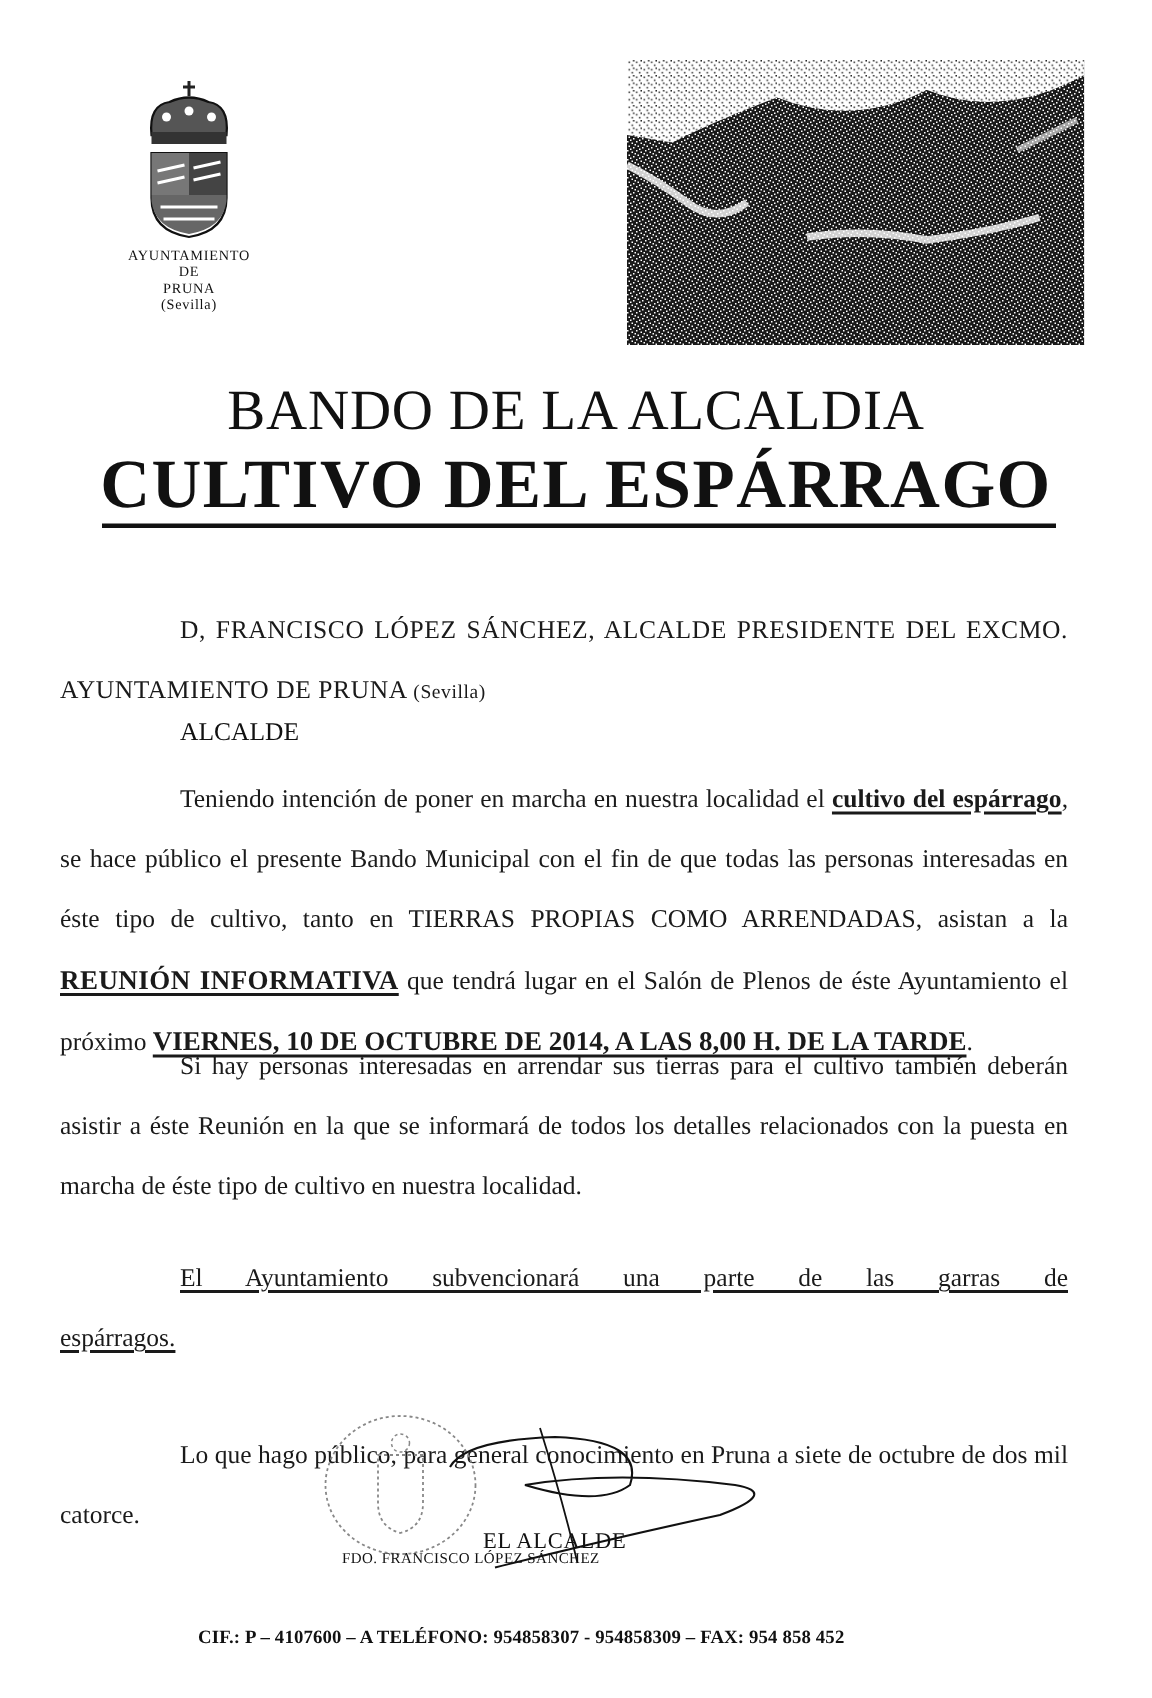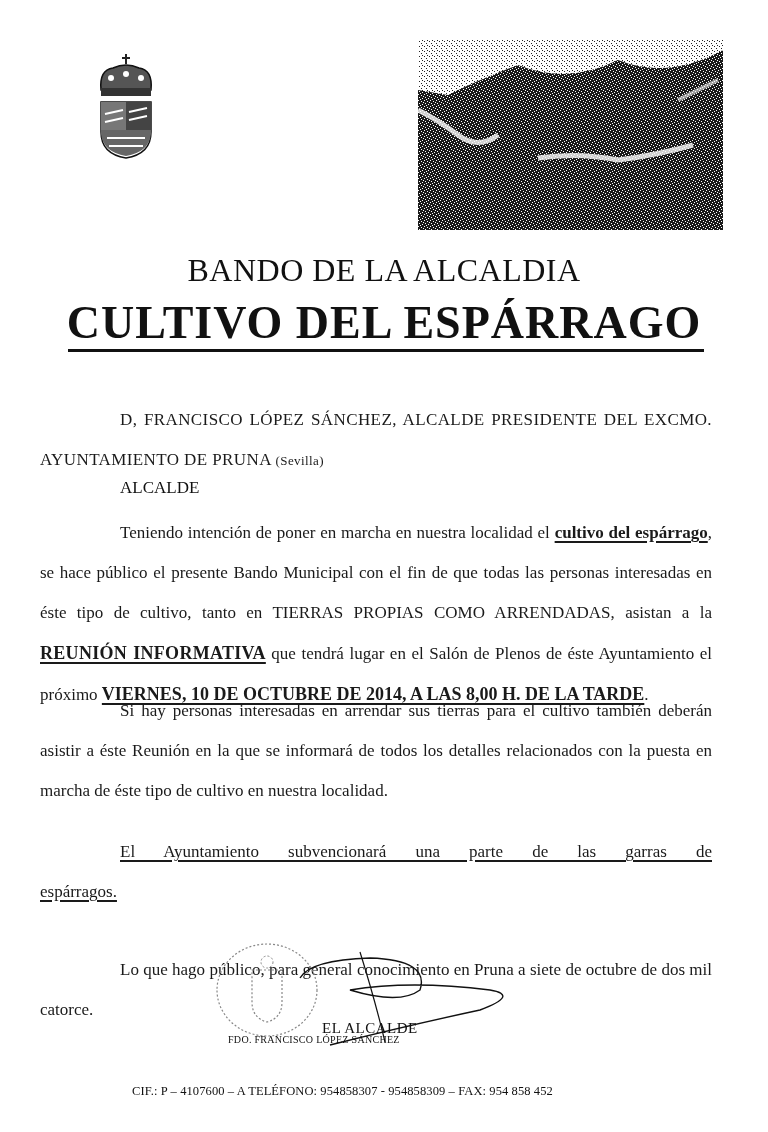--- a/index.html
+++ b/index.html
@@ -9,21 +9,21 @@
 
   
   .crest { left: 78px; top: 52px; width: 96px; }
   .crest svg { display: block; margin: 0 auto; }
   .crest-text { text-align: center; font-size: 9.5px; line-height: 11px; letter-spacing: 0.5px; margin-top: 4px; }
 
   
   .photo { left: 418px; top: 40px; width: 305px; height: 190px; overflow: hidden; }
 
   
-  .title1 { left: 0; width: 768px; top: 252px; text-align: center; font-size: 32px; letter-spacing: 0.5px; }
+  .title1 { left: 0; width: 768px; top: 252px; text-align: center; font-size: 38px; letter-spacing: 0.5px; }
   .title2 { left: 0; width: 768px; top: 296px; text-align: center; font-size: 46px; font-weight: bold; letter-spacing: 1px; }
   .title-rule { left: 68px; top: 349px; width: 636px; height: 3px; background: #111; }
 
   
   .para { left: 40px; width: 672px; font-size: 17px; line-height: 40px; text-align: justify; color: #1a1a1a; }
   .indent { text-indent: 80px; }
   .u { text-decoration: underline; text-decoration-thickness: 2px; text-underline-offset: 3px; }
   .b { font-weight: bold; }
   .big { font-size: 18px; font-weight: bold; letter-spacing: 0.3px; }
 
@@ -34,21 +34,21 @@
   .p3 { top: 832px; font-weight: normal; word-spacing: 14px; }
   .p4 { top: 918px; margin-top: 32px; }
 
   
   .stamp { left: 212px; top: 940px; }
   .sig-title { left: 322px; top: 1020px; font-size: 15px; letter-spacing: 0.5px; }
   .sig-name { left: 228px; top: 1034px; font-size: 10px; letter-spacing: 0.3px; }
   .signature { left: 290px; top: 950px; }
 
   
-  .footer { left: 132px; top: 1084px; font-size: 12.5px; font-weight: normal; letter-spacing: 0.1px; }
+  .footer { left: 132px; top: 1084px; font-size: 12.5px; font-weight: bold; letter-spacing: 0.1px; }
 </style>
 </head>
 <body>
 
 <div class="abs crest">
   <svg width="70" height="110" viewBox="0 0 70 110">
 
     <line x1="35" y1="2" x2="35" y2="12" stroke="#222" stroke-width="2"></line>
     <line x1="31" y1="6" x2="39" y2="6" stroke="#222" stroke-width="2"></line>
     <path d="M10 38 Q8 18 22 16 Q35 10 48 16 Q62 18 60 38 Z" fill="#555" stroke="#111" stroke-width="1.5"></path>
@@ -57,20 +57,26 @@
       <circle cx="35" cy="22" r="3" fill="#fff"></circle>
       <circle cx="50" cy="26" r="3" fill="#fff"></circle>
 
     <path d="M10 50 L60 50 L60 80 Q60 102 35 106 Q10 102 10 80 Z" fill="#fff" stroke="#111" stroke-width="1.5"></path>
     <rect x="10" y="50" width="25" height="28" fill="#777"></rect>
     <rect x="35" y="50" width="25" height="28" fill="#444"></rect>
     <path d="M14 62 L32 58 M14 70 L32 66 M38 60 L56 56 M38 68 L56 64" stroke="#fff" stroke-width="2"></path>
     <path d="M10 78 L60 78 L60 82 Q58 100 35 104 Q12 100 10 82 Z" fill="#666"></path>
     <path d="M16 86 L54 86 M18 94 L52 94" stroke="#fff" stroke-width="2"></path>
   </svg>
+  <div class="crest-text">
+    <div>AYUNTAMIENTO</div>
+    <div>DE</div>
+    <div>PRUNA</div>
+    <div>(Sevilla)</div>
+  </div>
 </div>
 
 <div class="abs photo">
   <svg width="305" height="190" viewBox="0 0 305 190">
     <defs>
       <pattern id="noise" width="6" height="6" patternUnits="userSpaceOnUse">
         <rect width="6" height="6" fill="#1a1a1a"></rect>
         <rect x="0" y="0" width="1" height="1" fill="#fff"></rect>
         <rect x="3" y="1" width="1" height="1" fill="#fff"></rect>
         <rect x="1" y="3" width="1" height="1" fill="#fff"></rect>

